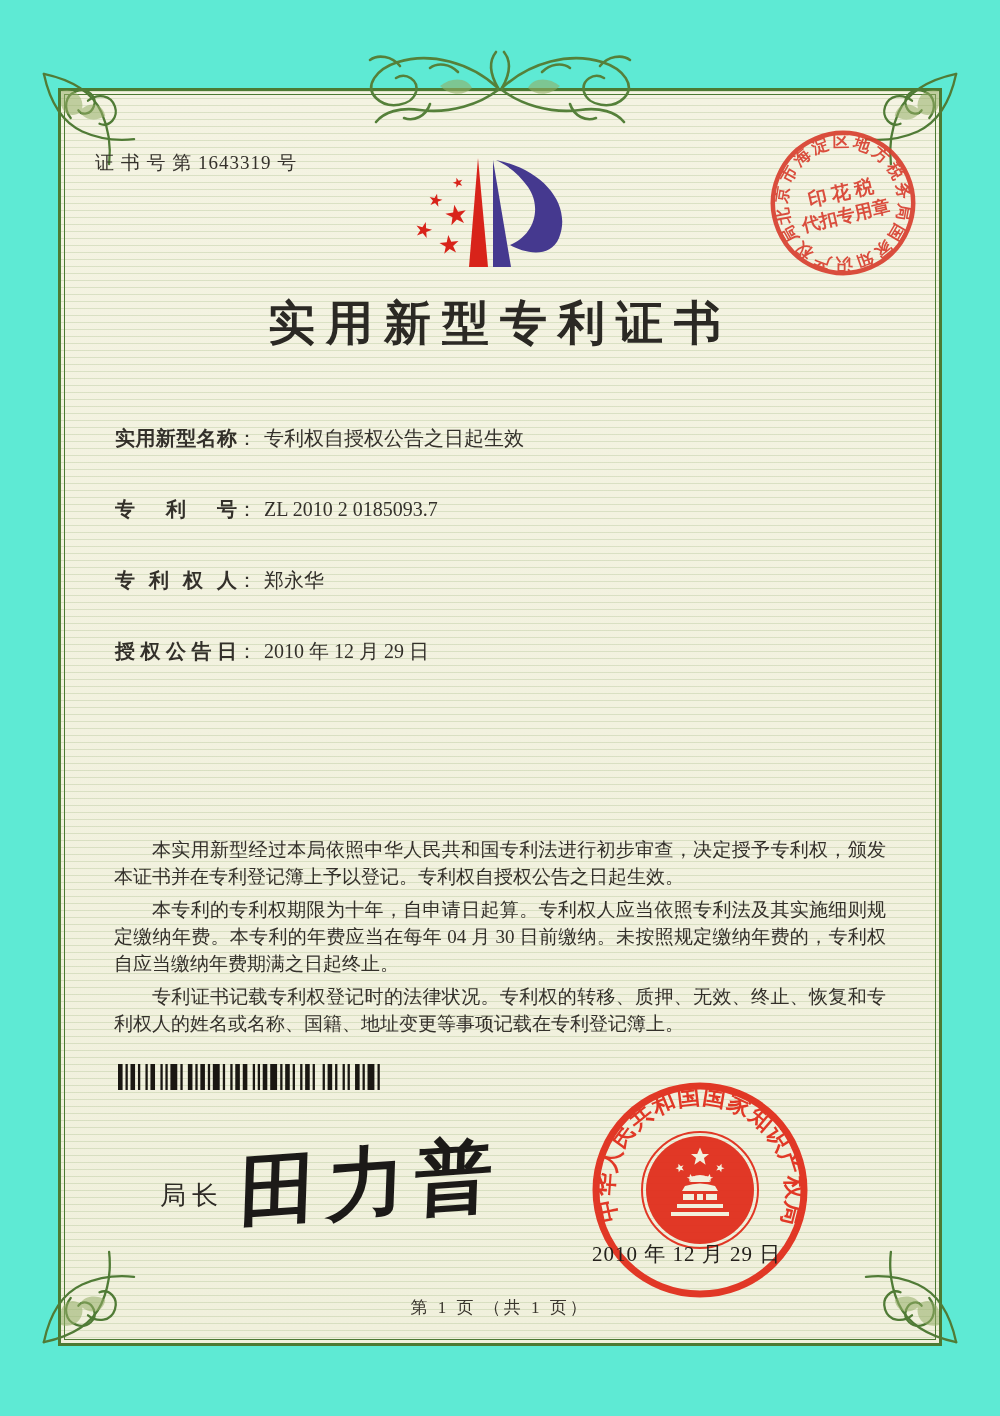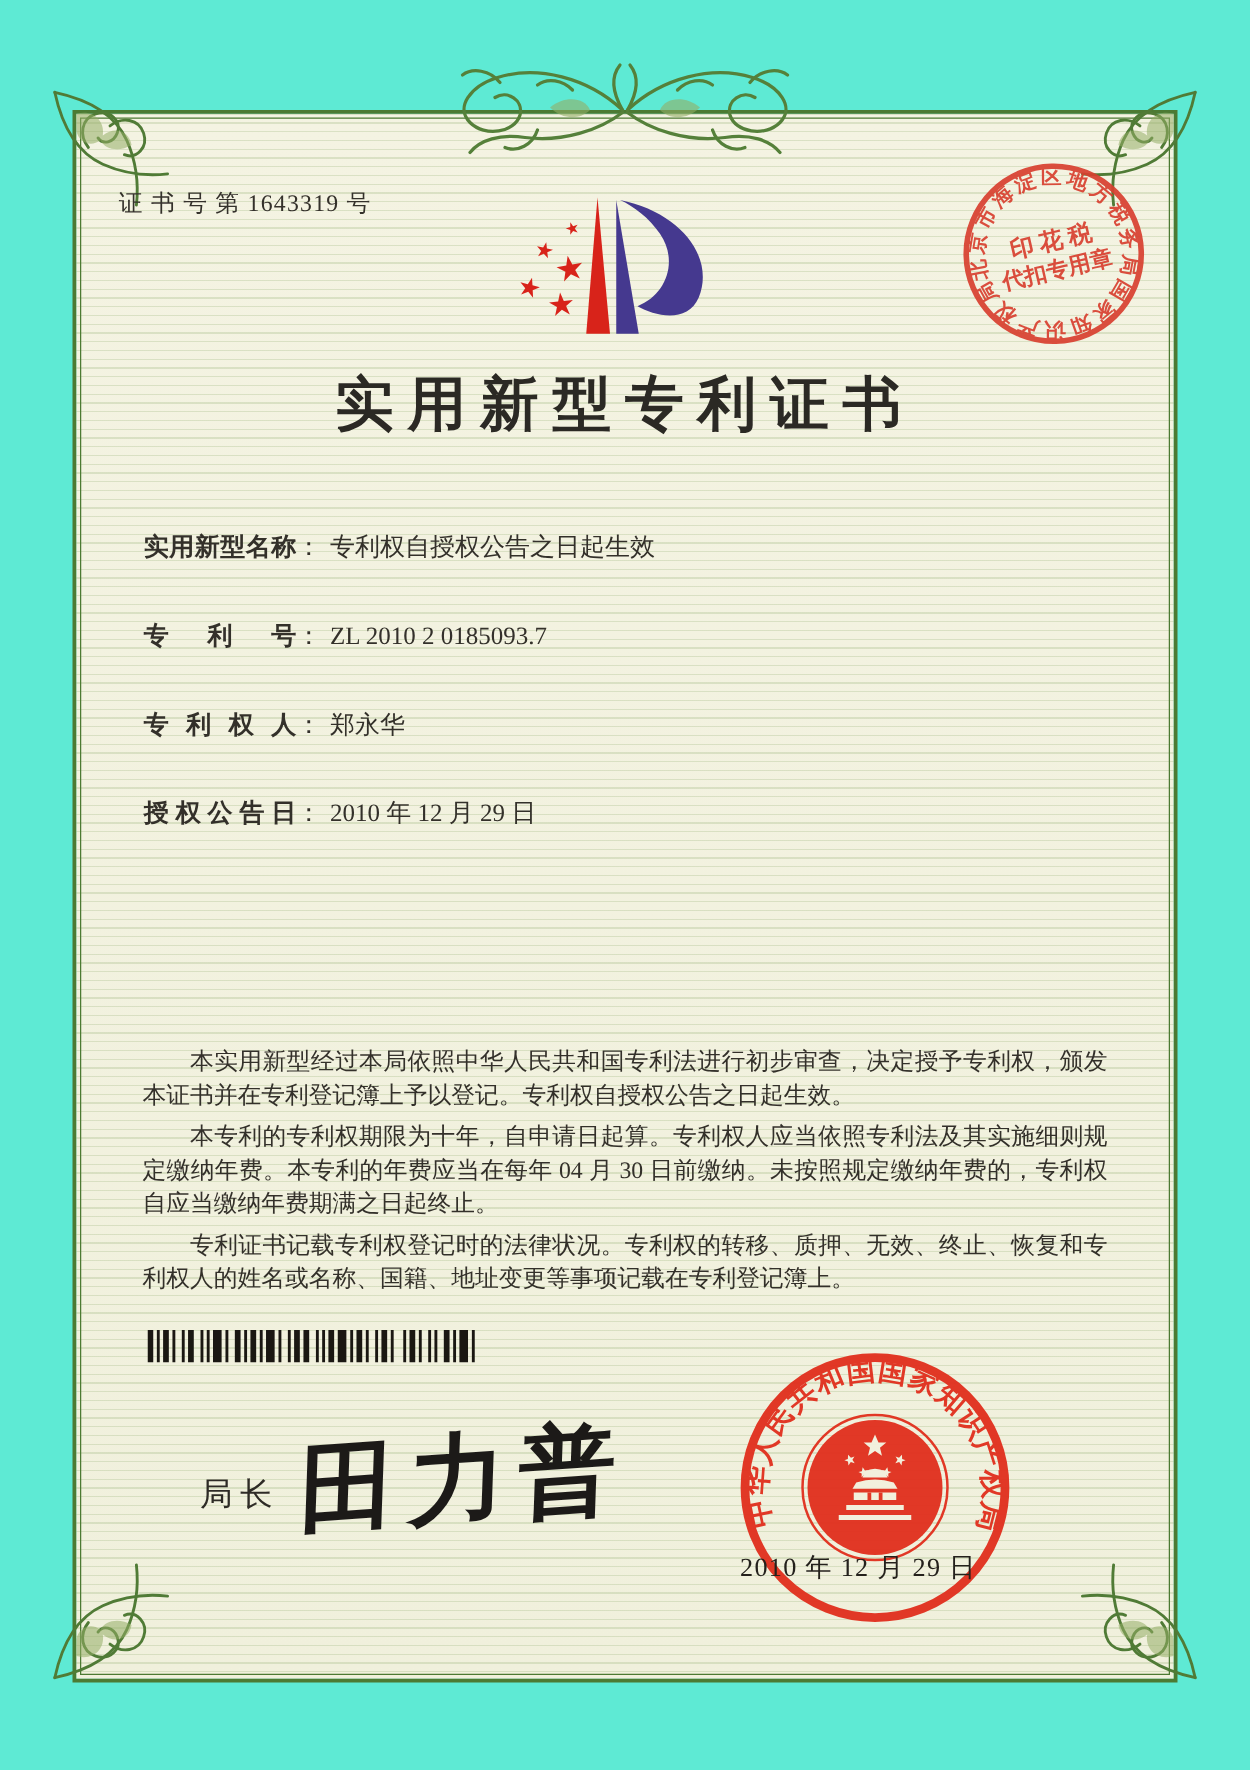--- a/index.html
+++ b/index.html
@@ -252,14 +252,15 @@
         <rect x="-17" y="4" width="34" height="6"></rect>
         <rect x="-23" y="14" width="46" height="4"></rect>
         <rect x="-29" y="22" width="58" height="4"></rect>
         <rect x="-6" y="4" width="3" height="6" fill="#e12f1d"></rect>
         <rect x="3" y="4" width="3" height="6" fill="#e12f1d"></rect>
       </g>
     </g>
   </svg>
   <div class="seal-date">2010 年 12 月 29 日</div>
 
+  <div class="footer">第 1 页 （共 1 页）</div>
 
 </div>
 
 </body></html>

